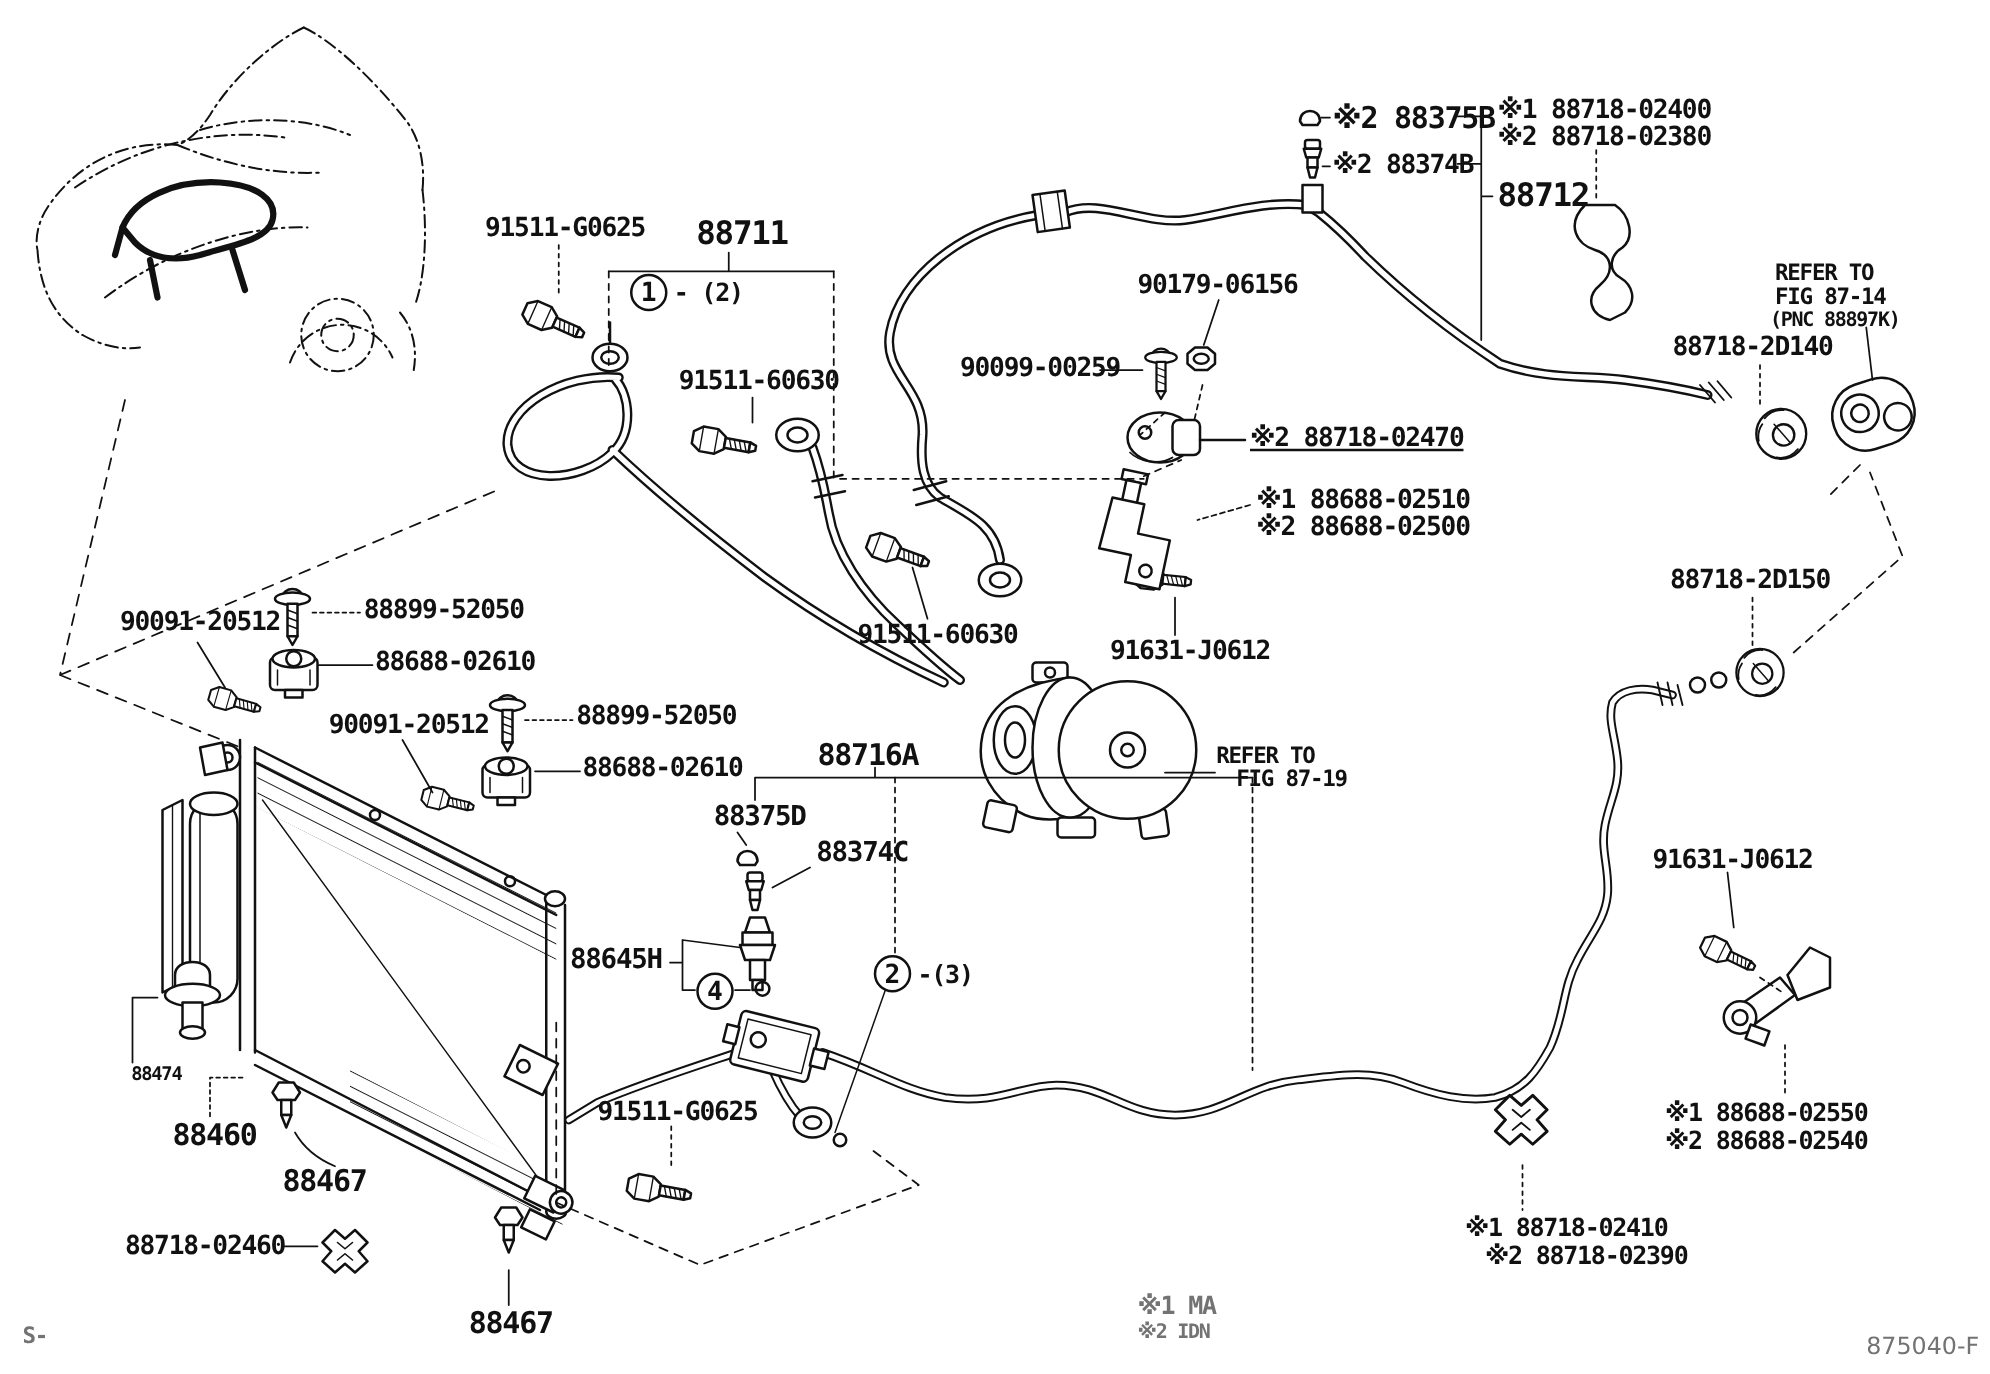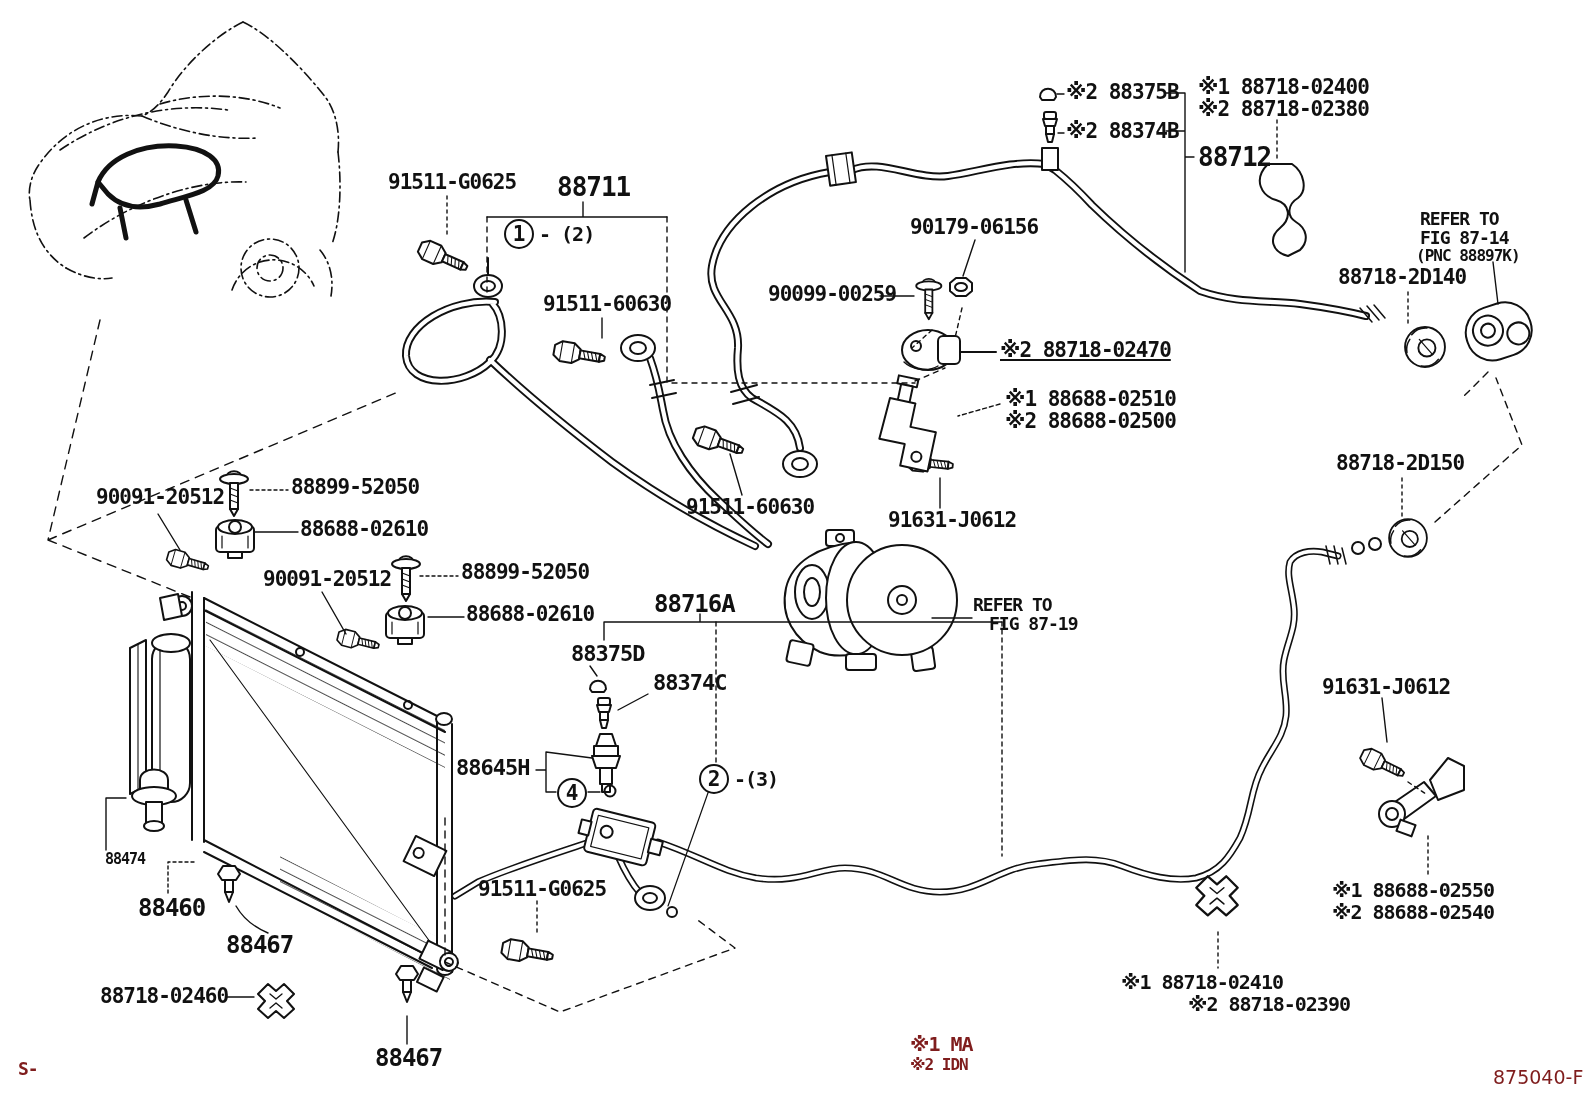--- a/index.html
+++ b/index.html
@@ -4,21 +4,21 @@
 <style>
   html,body{margin:0;padding:0;background:#fff}
   #stage{position:relative;width:1592px;height:1099px;background:#fff;overflow:hidden;
          font-family:"DejaVu Sans Mono","DejaVu Sans",monospace;color:#111}
   #art{position:absolute;left:0;top:0}
   .lbl{position:absolute;font-weight:bold;white-space:nowrap;letter-spacing:-1px;line-height:1;color:#111}
   .callout{position:absolute;display:flex;align-items:center;gap:5px;font-weight:bold;color:#111}
   .callout .circ{border:2.5px solid #111;border-radius:50%;display:flex;align-items:center;justify-content:center;
                  font-size:21px;background:#fff}
   .callout .sfx{font-size:20px;letter-spacing:-1px}
-  .meta{position:absolute;font-weight:bold;white-space:nowrap;letter-spacing:-1px;line-height:1;color:#7f1d1d}
+  .meta{position:absolute;font-weight:bold;white-space:nowrap;letter-spacing:-1px;line-height:1;color:#737373}
   #figcode{font-weight:normal;letter-spacing:0;font-family:"DejaVu Sans",sans-serif}
 </style>
 </head>
 <body>
 
 <div id="stage">
 
 <svg id="art" width="1592" height="1099" viewBox="0 0 1592 1099">
   <defs>
     <pattern id="hatch" width="14" height="11" patternUnits="userSpaceOnUse" patternTransform="rotate(26.8)">
@@ -329,21 +329,21 @@
     </g>
   </g>
 </svg>
 
 <div id="labels">
       <div class="lbl" style="left: 388px; top: 172px; font-size: 21px;">91511-G0625</div>
       <div class="lbl" style="left: 557px; top: 174px; font-size: 26px;">88711</div>
       <div class="lbl" style="left: 543px; top: 294px; font-size: 21px;">91511-60630</div>
       <div class="lbl" style="left: 910px; top: 217px; font-size: 21px;">90179-06156</div>
       <div class="lbl" style="left: 768px; top: 284px; font-size: 21px;">90099-00259</div>
-      <div class="lbl" style="left: 1066px; top: 82px; font-size: 21px;">※2 88375B</div>
+      <div class="lbl" style="left: 1066px; top: 82px; font-size: 24px;">※2 88375B</div>
       <div class="lbl" style="left: 1066px; top: 121px; font-size: 21px;">※2 88374B</div>
       <div class="lbl" style="left: 1198px; top: 77px; font-size: 21px;">※1 88718-02400</div>
       <div class="lbl" style="left: 1198px; top: 99px; font-size: 21px;">※2 88718-02380</div>
       <div class="lbl" style="left: 1198px; top: 144px; font-size: 26px;">88712</div>
       <div class="lbl" style="left: 1420px; top: 210px; font-size: 18px;">REFER TO</div>
       <div class="lbl" style="left: 1420px; top: 229px; font-size: 18px;">FIG 87-14</div>
       <div class="lbl" style="left: 1416px; top: 248px; font-size: 16px;">(PNC 88897K)</div>
       <div class="lbl" style="left: 1338px; top: 267px; font-size: 21px;">88718-2D140</div>
       <div class="lbl" style="left: 1000px; top: 340px; font-size: 21px; text-decoration: underline;">※2 88718-02470</div>
       <div class="lbl" style="left: 1005px; top: 389px; font-size: 21px;">※1 88688-02510</div>
@@ -364,21 +364,21 @@
       <div class="lbl" style="left: 973px; top: 596px; font-size: 18px;">REFER TO</div>
       <div class="lbl" style="left: 973px; top: 615px; font-size: 18px; margin-left: 16px;">FIG 87-19</div>
       <div class="lbl" style="left: 1322px; top: 677px; font-size: 21px;">91631-J0612</div>
       <div class="lbl" style="left: 105px; top: 852px; font-size: 15px;">88474</div>
       <div class="lbl" style="left: 138px; top: 896px; font-size: 24px;">88460</div>
       <div class="lbl" style="left: 226px; top: 933px; font-size: 24px;">88467</div>
       <div class="lbl" style="left: 100px; top: 986px; font-size: 21px;">88718-02460</div>
       <div class="lbl" style="left: 478px; top: 879px; font-size: 21px;">91511-G0625</div>
       <div class="lbl" style="left: 1332px; top: 880px; font-size: 20px;">※1 88688-02550</div>
       <div class="lbl" style="left: 1332px; top: 902px; font-size: 20px;">※2 88688-02540</div>
-      <div class="lbl" style="left: 1121px; top: 972px; font-size: 20px;">※1 88718-02410</div>
+      <div class="lbl" style="left: 1172px; top: 972px; font-size: 20px;">※1 88718-02410</div>
       <div class="lbl" style="left: 1188px; top: 994px; font-size: 20px;">※2 88718-02390</div>
       <div class="lbl" style="left: 375px; top: 1046px; font-size: 24px;">88467</div>
     </div>
 <div id="callouts">
       <div class="callout" style="left: 504px; top: 219px;">
         <span class="circ" style="width: 26px; height: 26px;">1</span>
         <span class="sfx">- (2)</span>
       </div>
       <div class="callout" style="left: 699px; top: 764px;">
         <span class="circ" style="width: 26px; height: 26px;">2</span>

